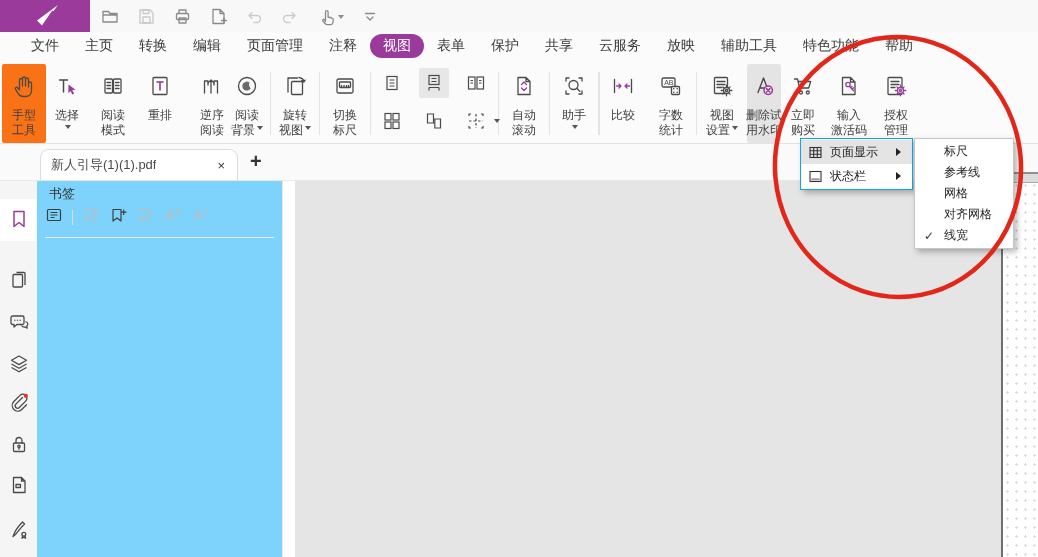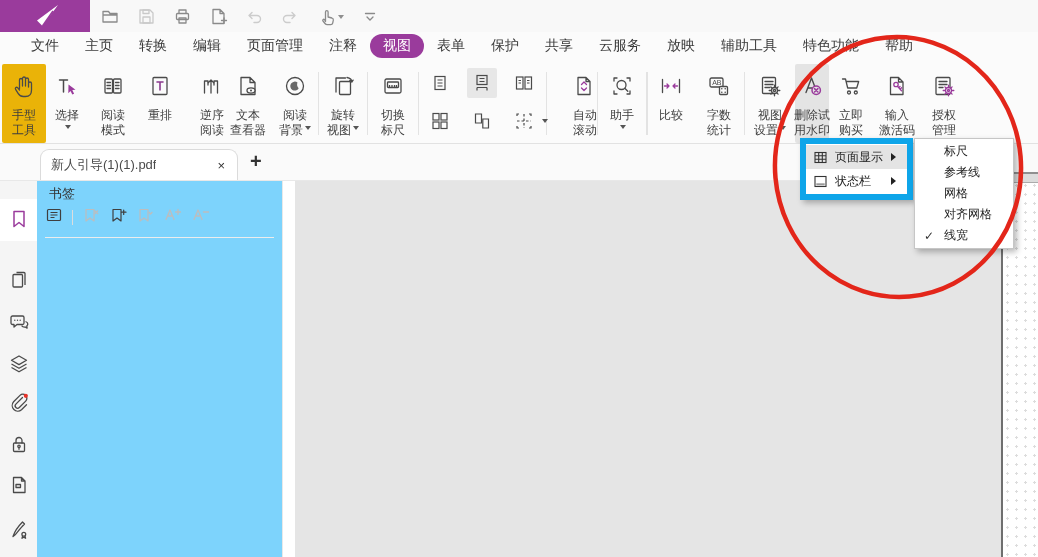--- a/index.html
+++ b/index.html
@@ -14,21 +14,21 @@
   .qcaret{width:0;height:0;border:3px solid transparent;border-top:4px solid #8f8f8f;margin-left:1px;margin-top:4px;}
   
   .menubar{position:absolute;left:0;top:32px;width:1038px;height:28px;display:flex;align-items:center;
            padding-left:18px;font-size:14px;color:#3A3A3A;background:#FBFBFB;}
   .menu-item{padding:3px 13px;white-space:nowrap;border-radius:13px;}
   .menu-item.active{background:#9A3B9C;color:#fff;}
   
   .ribbon{position:absolute;left:0;top:60px;width:1038px;height:84px;background:#FBFBFB;
           border-bottom:1px solid #E2E2E2;display:flex;align-items:stretch;padding:4px 0 0 2px;box-sizing:border-box;}
   .rtool{display:flex;flex-direction:column;align-items:center;flex:0 0 auto;border-radius:2px;}
-  .rtool.sel{background:#eab308;}
+  .rtool.sel{background:#f97316;}
   .rtool.hl{background:#E4E4E4;}
   .ricon{height:44px;display:flex;align-items:center;justify-content:center;}
   .rlabel{font-size:12px;line-height:15px;color:#3E3E3E;text-align:center;white-space:nowrap;}
   .rsep{width:1px;background:#E3E3E3;margin:8px 0;flex:0 0 auto;}
   .caret{display:inline-block;width:0;height:0;border:3.5px solid transparent;border-top:4.5px solid #555;
          vertical-align:1px;margin-left:2px;}
   .caret-line{height:10px;display:flex;align-items:center;justify-content:center;}
   .lgrid{display:grid;grid-template-columns:repeat(3,42px);grid-template-rows:38px 38px;
          justify-items:center;align-items:center;width:127px;}
   .lbtn{width:30px;height:30px;display:flex;align-items:center;justify-content:center;border-radius:2px;position:relative;}
@@ -52,21 +52,21 @@
   .ptb-sep{width:1px;height:15px;background:#DDD;}
   .panel-divider{position:absolute;left:8px;right:8px;top:56px;height:1px;background:#ECECEC;}
   .splitter{position:absolute;left:283px;top:181px;width:12px;height:376px;background:#fff;}
   .docarea{position:absolute;left:295px;top:181px;width:706px;height:376px;background:#E5E5E5;}
   .doc-divider{position:absolute;left:1001px;top:181px;width:2px;height:376px;background:#6F6F6F;}
   .dotarea{position:absolute;left:1003px;top:181px;width:35px;height:376px;background-color:#fff;
            background-image:radial-gradient(#DCDCDC 1.1px,rgba(0,0,0,0) 1.2px);background-size:9px 9px;}
   .graybar{position:absolute;left:1014px;top:172px;width:24px;height:11px;background:#DCDCDC;
            border-top:2px solid #8F8F8F;border-bottom:1px solid #ABABAB;box-sizing:border-box;z-index:5;}
   
-  .vmenu{position:absolute;left:800px;top:138px;width:113px;background:#fff;border:6px solid #0ea5e9;
+  .vmenu{position:absolute;left:800px;top:138px;width:113px;background:#fff;border:1px solid #0ea5e9;
          box-shadow:3px 3px 6px rgba(0,0,0,.28);z-index:40;padding:1px 0;box-sizing:border-box;}
   .vmenu-row{height:24px;display:flex;align-items:center;gap:7px;padding:0 7px;font-size:12px;color:#222;}
   .vmenu-row.hl{background:#E4E4E4;}
   .arrow-r{margin-left:auto;width:0;height:0;border:4px solid transparent;border-left:5px solid #222;}
   .submenu{position:absolute;left:914px;top:138px;width:100px;background:#fff;border:1px solid #C6C6C6;
            box-shadow:3px 3px 6px rgba(0,0,0,.28);z-index:41;padding:2px 0;box-sizing:border-box;}
   .submenu-row{height:21px;display:flex;align-items:center;font-size:12px;color:#222;padding-left:29px;position:relative;}
   .submenu-row .check{position:absolute;left:9px;font-size:12px;color:#333;}
   
   .annotation{position:absolute;left:0;top:0;width:1038px;height:557px;z-index:100;pointer-events:none;}
@@ -200,31 +200,20 @@
     <div class="ricon">
         <svg width="26" height="26" viewBox="0 0 26 26" stroke="#4A4A4A" fill="none" stroke-width="1.3" stroke-linecap="round" stroke-linejoin="round">
       <path d="M6.5 20 V8 h3.5 v4 M19.5 20 V8 h-3.5 v4"></path>
       <path d="M13 20 V7 M13 7 l-2.8 2.8 M13 7 l2.8 2.8"></path>
     </svg>
       </div>
     <div class="rlabel">逆序</div>
     <div class="rlabel">阅读</div>
   </div>
 
-  <div class="rtool" style="width:48px;">
-    <div class="ricon">
-        <svg width="26" height="26" viewBox="0 0 26 26" stroke="#4A4A4A" fill="none" stroke-width="1.3" stroke-linejoin="round">
-      <path d="M6 4.5 h9 l5 5 V21.5 H6 z M15 4.5 v5 h5"></path>
-      <ellipse cx="16" cy="17.5" rx="4" ry="2.6" fill="#FBFBFB"></ellipse>
-          <circle cx="16" cy="17.5" r="1" fill="#4A4A4A" stroke="none"></circle>
-    </svg>
-      </div>
-    <div class="rlabel">文本</div>
-    <div class="rlabel">查看器</div>
-  </div>
 
   <div class="rtool" style="width:46px;">
     <div class="ricon">
         <svg width="26" height="26" viewBox="0 0 26 26" stroke="#4A4A4A" fill="none" stroke-width="1.3">
       <circle cx="13" cy="13" r="8.5"></circle>
       <path d="M15.5 9.5 a4.5 4.5 0 1 0 1.2 5.8 a5.5 5.5 0 0 1-1.2-5.8 z" fill="#6A6A6A" stroke="none"></path>
     </svg>
       </div>
     <div class="rlabel">阅读</div>
     <div class="rlabel"><span>背景</span><span class="caret"></span></div>
@@ -299,21 +288,21 @@
       <svg width="20" height="20" viewBox="0 0 20 20" stroke="#4A4A4A" fill="none" stroke-width="1.2">
         <path d="M10 3 v14 M3 10 h14" stroke-dasharray="2.5 2"></path>
         <path d="M3 5 V3 h2 M15 3 h2 v2 M17 15 v2 h-2 M5 17 H3 v-2"></path>
       </svg>
       <span class="caret"></span>
     </div>
   </div>
 
   <div class="rsep"></div>
 
-  <div class="rtool" style="width:50px;align-items:flex-end;">
+  <div class="rtool" style="width:50px;">
     <div class="ricon">
         <svg width="26" height="26" viewBox="0 0 26 26" stroke="#4A4A4A" fill="none" stroke-width="1.3" stroke-linejoin="round">
       <path d="M7 4.5 h8 l4 4 V21.5 H7 z M15 4.5 v4 h4"></path>
       <path d="M10.5 11.5 l2.5-2.5 2.5 2.5 M10.5 15 l2.5 2.5 2.5-2.5" stroke="#9A3B9C" stroke-linecap="round"></path>
     </svg>
       </div>
     <div class="rlabel">自动</div>
     <div class="rlabel">滚动</div>
   </div>
 

